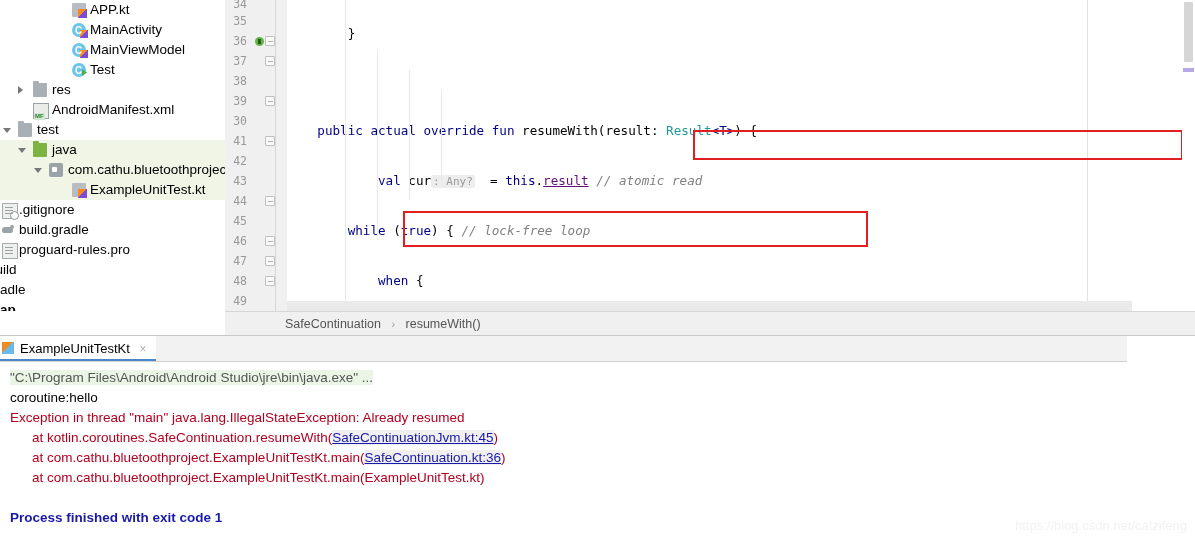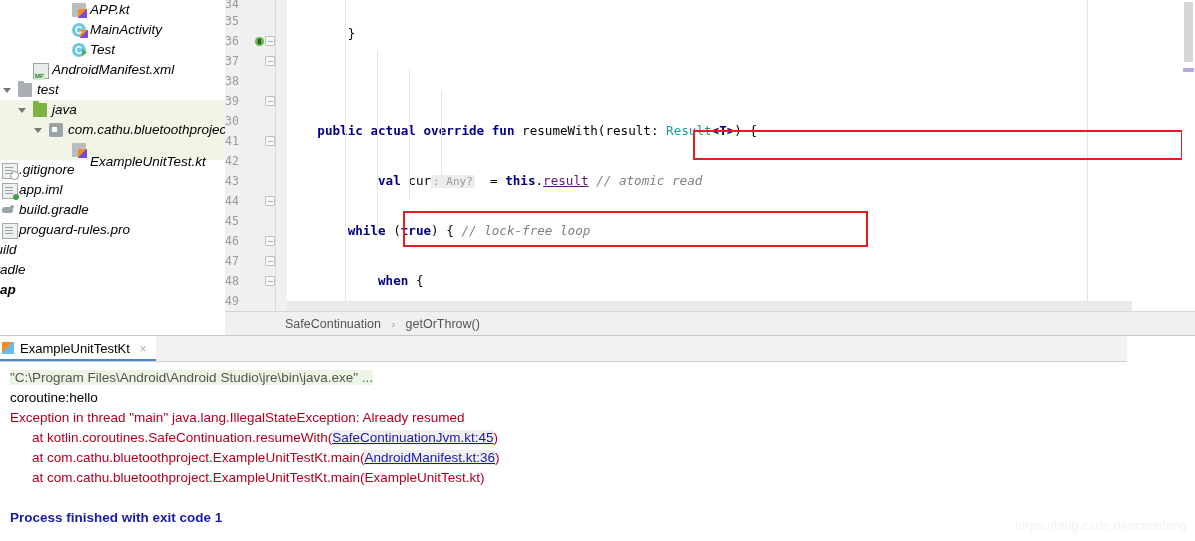--- a/index.html
+++ b/index.html
@@ -15,21 +15,21 @@
   
   .tree{
     position:absolute;left:0;top:0;width:225px;height:340px;
     background:#ffffff;overflow:hidden;
   }
   .tree-row{
     position:relative;height:20px;line-height:20px;white-space:nowrap;
     font-size:13.5px;color:#000;
   }
   .tree-row.sel{background:#f0f5e6;}
-  .tree-row .lbl{display:inline-block;vertical-align:top;font-style:italic;}
+  .tree-row .lbl{display:inline-block;vertical-align:top;}
   .arrow{
     position:absolute;top:6px;width:0;height:0;
   }
   .arrow.right{
     border-left:5px solid #777;border-top:4px solid transparent;border-bottom:4px solid transparent;
   }
   .arrow.down{
     border-top:5px solid #777;border-left:4px solid transparent;border-right:4px solid transparent;top:8px;
   }
   .ic{position:absolute;top:3px;width:14px;height:14px;}
@@ -74,40 +74,40 @@
   .editor{
     position:absolute;left:225px;top:0;width:970px;height:311px;background:#ffffff;
     overflow:hidden;
   }
   .gutter{
     position:absolute;left:0;top:0;width:62px;height:311px;background:#f0f0f0;
   }
   .gutter-line{
     position:relative;height:20px;line-height:20px;
     font-family:"DejaVu Sans Mono", monospace;font-size:11.5px;color:#999;
-    text-align:left;padding-right:40px;
+    text-align:right;padding-right:40px;
   }
   .fold{
     position:absolute;right:12px;top:5px;width:10px;height:10px;
     border:1px solid #c0c0c0;background:#fafafa;box-sizing:border-box;border-radius:1px;
   }
   .fold:after{content:"";position:absolute;left:2px;top:4px;width:5px;height:1px;background:#b0b0b0;}
   .foldline{position:absolute;left:50px;top:0;width:1px;height:311px;background:#d8d8d8;}
   .bkpt{position:absolute;left:30px;top:6px;width:9px;height:9px;border-radius:50%;background:#62b543;}
   .bkpt:after{content:"";position:absolute;left:3px;top:2px;width:3px;height:5px;background:#2b5c1e;}
   .uparrow{position:absolute;left:41px;top:4px;color:#c0392b;font-size:11px;line-height:11px;font-family:"DejaVu Sans",sans-serif;}
 
   .code{
     position:absolute;left:62px;top:0;width:908px;height:311px;
     font-family:"DejaVu Sans Mono", monospace;font-size:12.6px;
     white-space:pre;
   }
   .cl{height:20px;line-height:20px;position:relative;}
 
-  .k{color:#000080;font-weight:bold;}     
+  .k{color:#000080;font-weight:normal;}     
   .t{color:#20999d;}                      
   .p{color:#000000;}                      
   .cm{color:#808080;font-style:italic;}                    
   .fldu{color:#660e7a;text-decoration:underline;}                    
   .hint{background:#ededed;color:#999;font-size:11px;padding:0 2px;border-radius:2px;font-style:normal;}
 
   .hl-box{
     position:absolute;border:2px solid #e02020;box-sizing:border-box;
   }
 
@@ -181,26 +181,35 @@
     <div class="tree-row" style="top:0">
       <span class="ic kt" style="left:72px;"></span>
       <span class="lbl" style="margin-left:90px;">APP.kt</span>
     </div>
 
     <div class="tree-row">
       <span class="ic cls" style="left:72px;"></span>
       <span class="lbl" style="margin-left:90px;">MainActivity</span>
     </div>
 
+    <div class="tree-row">
+      <span class="ic cls" style="left:72px;"></span>
+      <span class="lbl" style="margin-left:90px;">MainViewModel</span>
+    </div>
 
     <div class="tree-row">
       <span class="ic cls plain" style="left:72px;"></span>
       <span class="lbl" style="margin-left:90px;">Test</span>
     </div>
 
+    <div class="tree-row">
+      <span class="arrow right" style="left:18px;"></span>
+      <span class="ic folder" style="left:33px;"></span>
+      <span class="lbl" style="margin-left:52px;">res</span>
+    </div>
 
     <div class="tree-row">
       <span class="ic manifest" style="left:33px;"></span>
       <span class="lbl" style="margin-left:52px;">AndroidManifest.xml</span>
     </div>
 
     <div class="tree-row">
       <span class="arrow down" style="left:3px;"></span>
       <span class="ic folder" style="left:18px;"></span>
       <span class="lbl" style="margin-left:37px;">test</span>
@@ -213,32 +222,28 @@
     </div>
 
     <div class="tree-row sel">
       <span class="arrow down" style="left:34px;"></span>
       <span class="ic pkg" style="left:49px;"></span>
       <span class="lbl" style="margin-left:68px;">com.cathu.bluetoothproject</span>
     </div>
 
     <div class="tree-row sel">
       <span class="ic kt" style="left:72px;"></span>
-      <span class="lbl" style="margin-left:90px;margin-top:12px;">ExampleUnitTest.kt</span>
+      <span class="lbl" style="margin-left:90px;">ExampleUnitTest.kt</span>
     </div>
 
     <div class="tree-row">
       <span class="ic doc ignore" style="left:2px;"></span>
       <span class="lbl" style="margin-left:19px;">.gitignore</span>
     </div>
 
-    <div class="tree-row">
-      <span class="ic doc iml" style="left:2px;"></span>
-      <span class="lbl" style="margin-left:19px;">app.iml</span>
-    </div>
 
     <div class="tree-row">
       <span class="ic gradle" style="left:1px;"></span>
       <span class="lbl" style="margin-left:19px;">build.gradle</span>
     </div>
 
     <div class="tree-row">
       <span class="ic doc" style="left:2px;"></span>
       <span class="lbl" style="margin-left:19px;">proguard-rules.pro</span>
     </div>
@@ -341,21 +346,21 @@
     </div>
 
     <div style="position:absolute;left:62px;top:301px;width:845px;height:10px;background:#eaeaea;"></div>
   </div>
 
   <div class="left-strip"></div>
 
   <div class="breadcrumb">
     <span>SafeContinuation</span>
     <span class="crumb-sep">›</span>
-    <span>getOrThrow()</span>
+    <span>resumeWith()</span>
   </div>
 
   <div class="runpanel">
     <div class="tabstrip">
       <div class="runtab">
         <span class="ktico"></span>
         <span>ExampleUnitTestKt</span>
         <span class="closex">×</span>
       </div>
     </div>
@@ -367,21 +372,21 @@
       <div class="cline out">
         <span>coroutine:hello</span>
       </div>
       <div class="cline err">
         <span>Exception in thread "main" java.lang.IllegalStateException: Already resumed</span>
       </div>
       <div class="cline err">
         <span class="ind"></span><span>at kotlin.coroutines.SafeContinuation.resumeWith(</span><span class="lnk">SafeContinuationJvm.kt:45</span><span>)</span>
       </div>
       <div class="cline err">
-        <span class="ind"></span><span>at com.cathu.bluetoothproject.ExampleUnitTestKt.main(</span><span class="lnk">AndroidManifest.kt:36</span><span>)</span>
+        <span class="ind"></span><span>at com.cathu.bluetoothproject.ExampleUnitTestKt.main(</span><span class="lnk">SafeContinuation.kt:36</span><span>)</span>
       </div>
       <div class="cline err">
         <span class="ind"></span><span>at com.cathu.bluetoothproject.ExampleUnitTestKt.main(ExampleUnitTest.kt)</span>
       </div>
       <div class="cline">&nbsp;</div>
       <div class="cline ok">
         <span>Process finished with exit code 1</span>
       </div>
     </div>
   </div>

